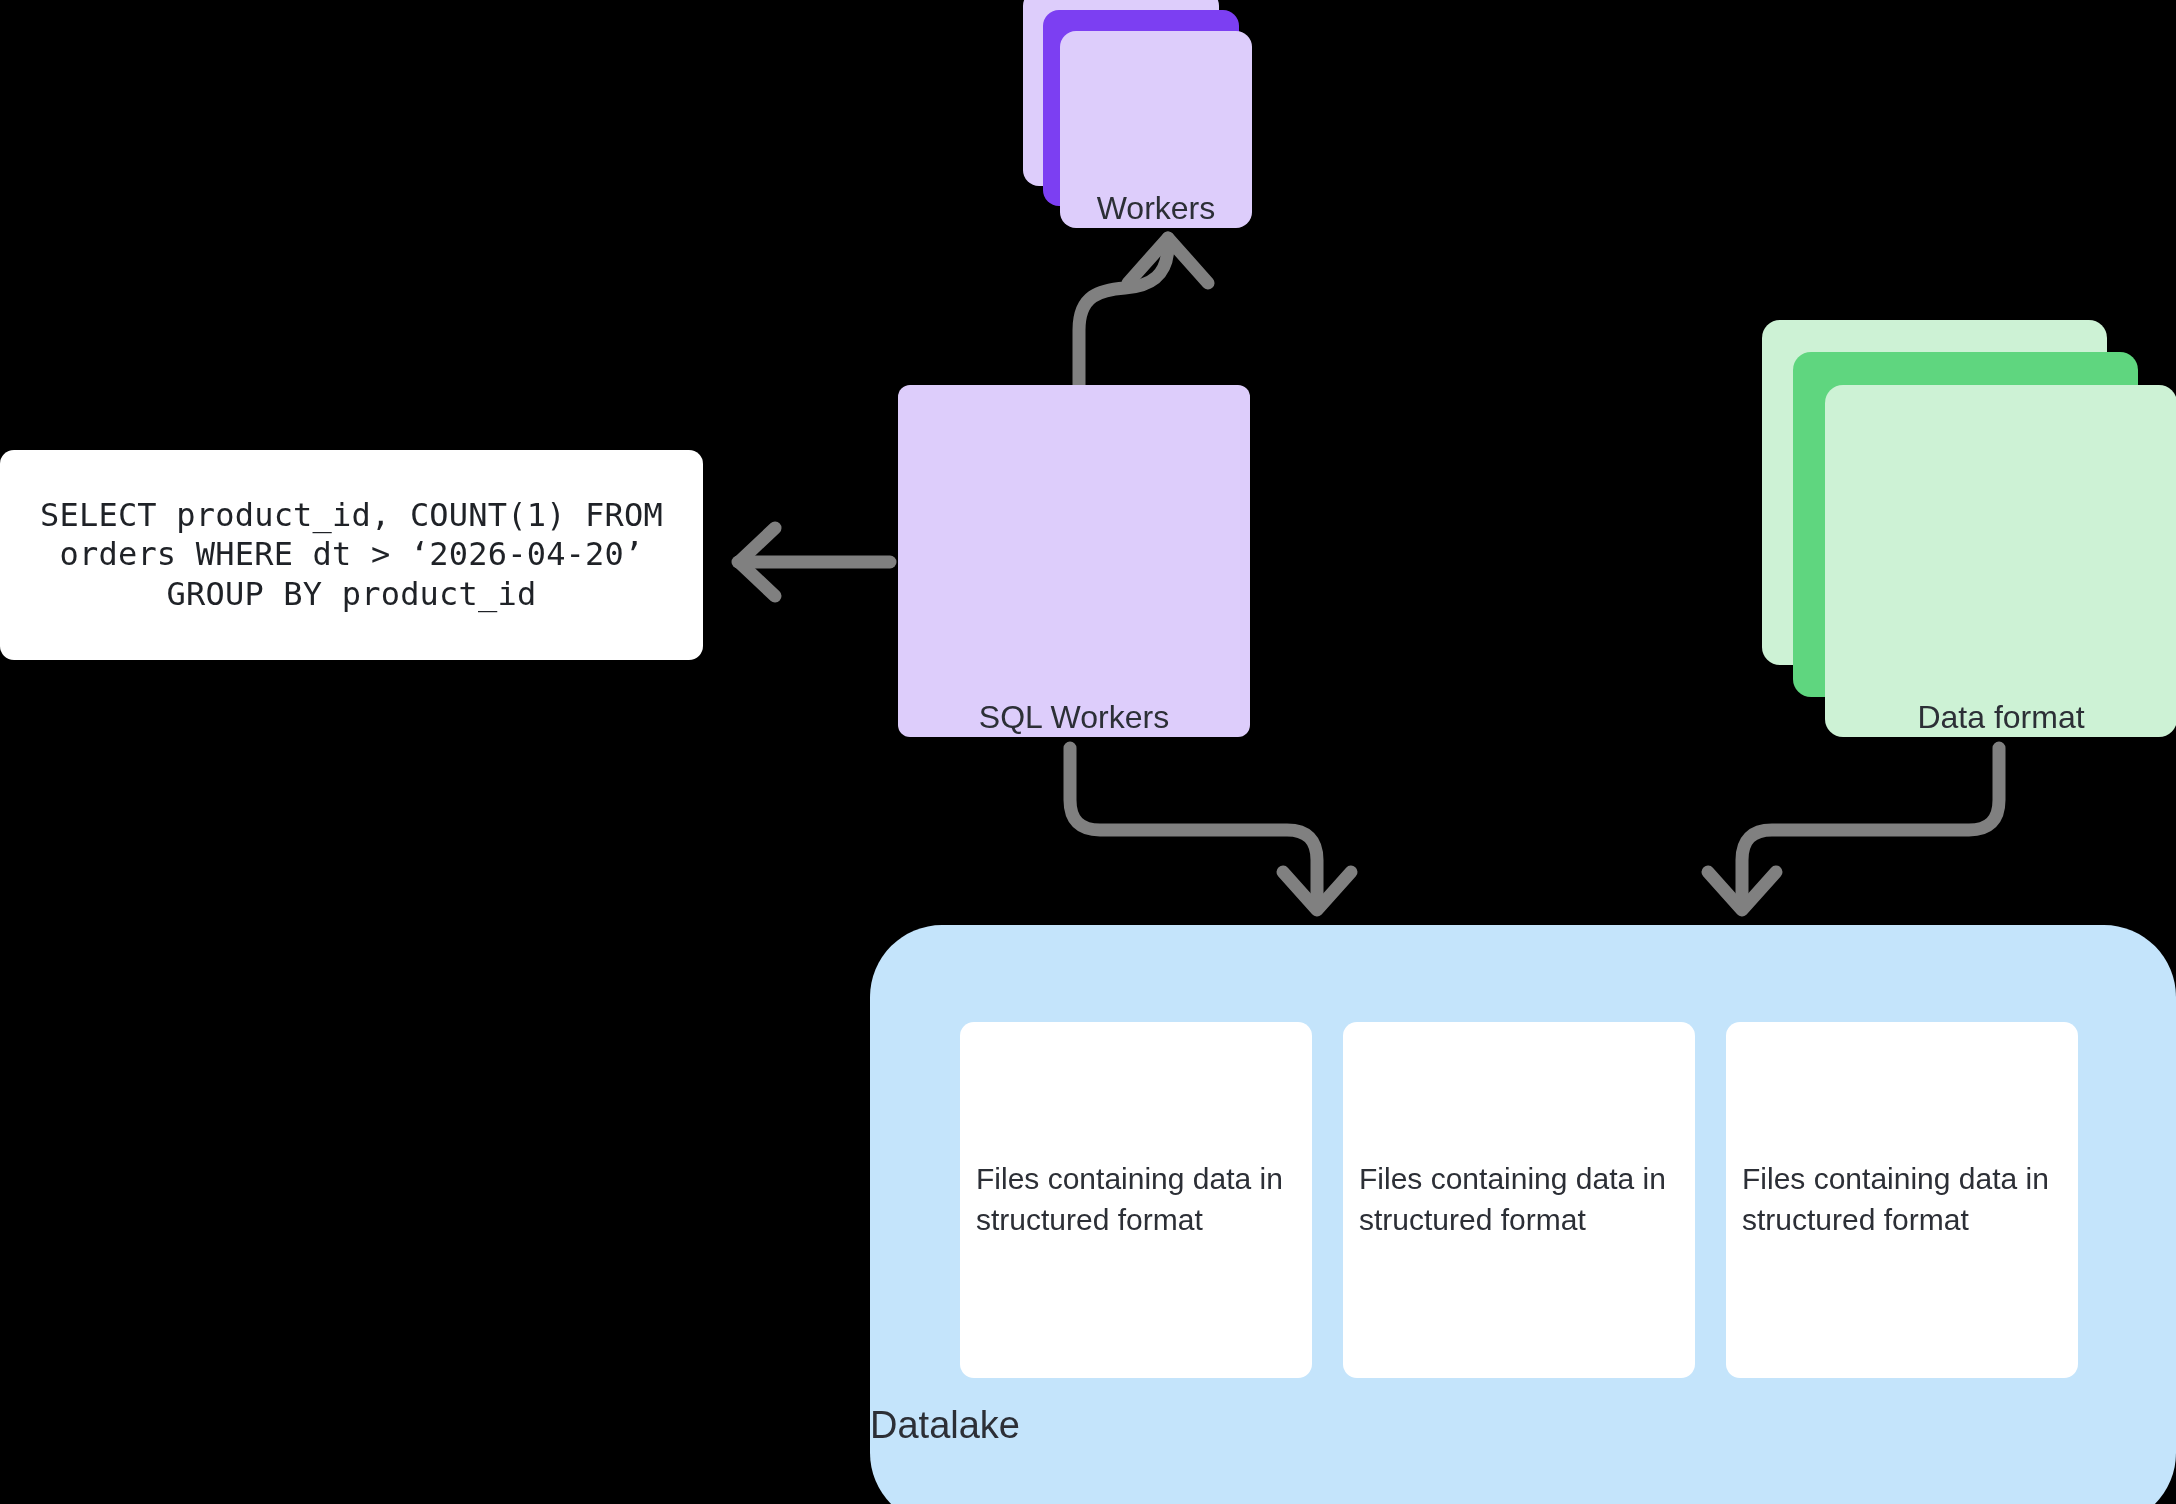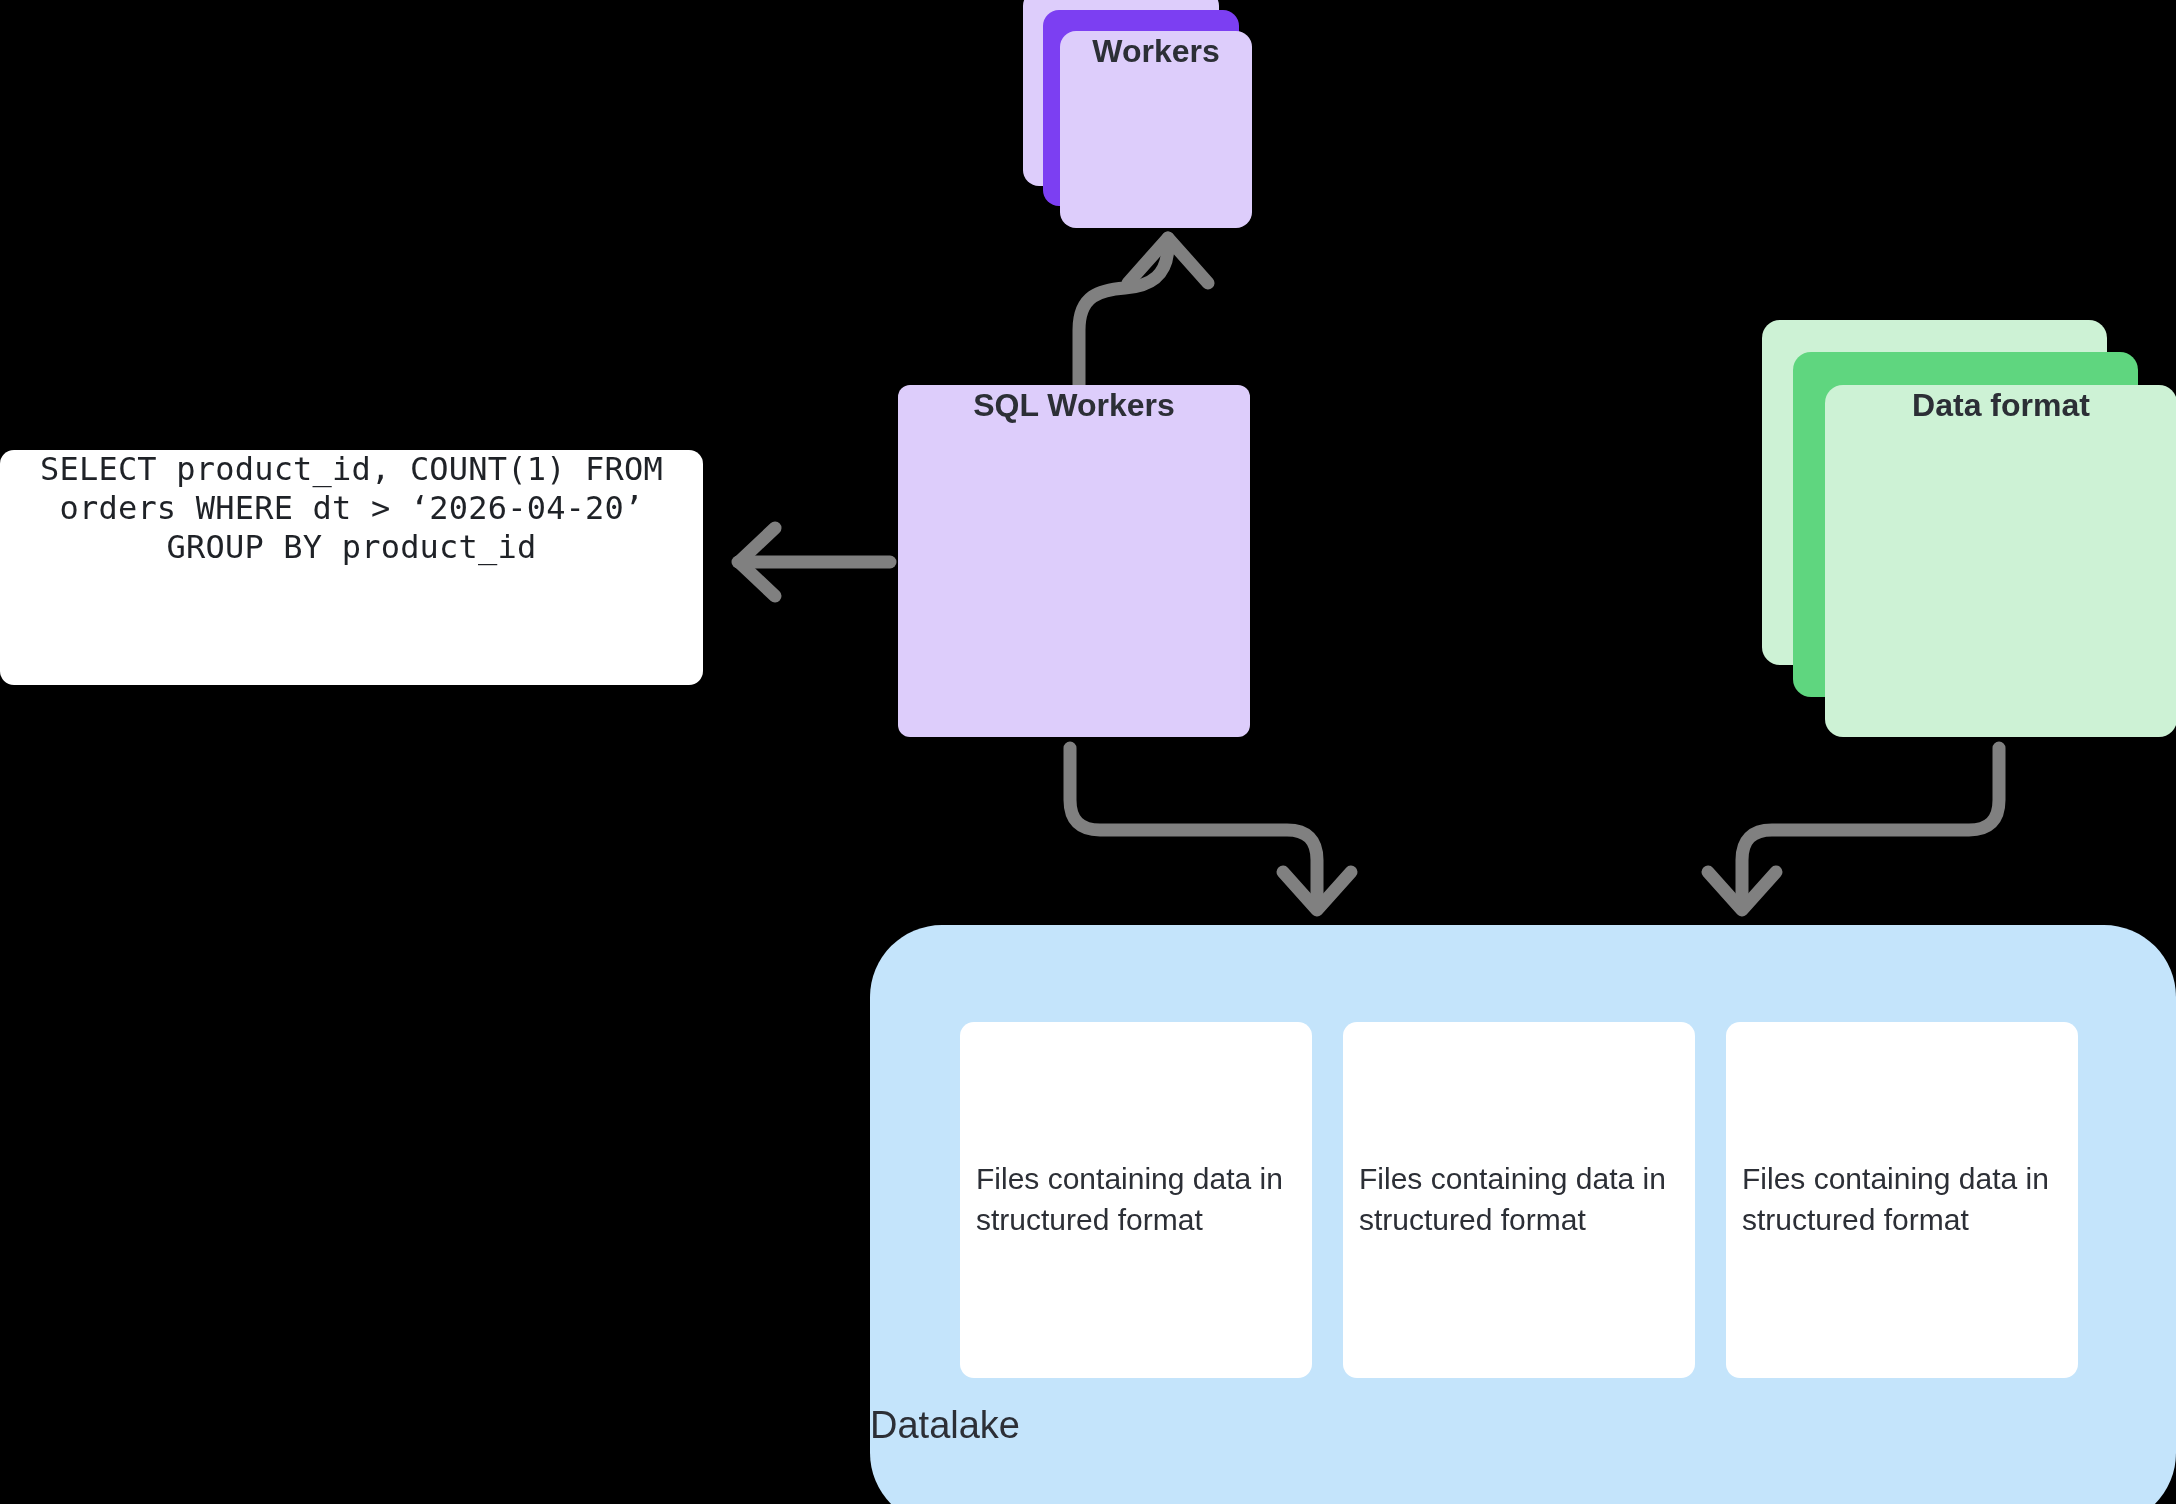--- a/index.html
+++ b/index.html
@@ -19,45 +19,45 @@
     height: 1504px;
     background: #000000;
   }
 
   
   .sql-card {
     position: absolute;
     left: 0px;
     top: 450px;
     width: 703px;
-    height: 235px;
+    height: 210px;
     background: #ffffff;
     border-radius: 14px;
     display: flex;
+    align-items: center;
     justify-content: center;
   }
   .sql-text {
     font-family: "DejaVu Sans Mono", "Liberation Mono", monospace;
     font-size: 32px;
     line-height: 1.22;
     color: #1f2227;
     text-align: center;
     white-space: pre;
     letter-spacing: 0.2px;
   }
 
   
   .node-box {
     position: absolute;
     border-radius: 12px;
     display: flex;
-    align-items: flex-start;
+    align-items: flex-end;
     justify-content: center;
     box-sizing: border-box;
-    font-weight: bold;
   }
   .node-label {
     font-size: 32px;
     color: #2c2f36;
     text-align: center;
     line-height: 1.25;
   }
 
   
   .sql-engine {

